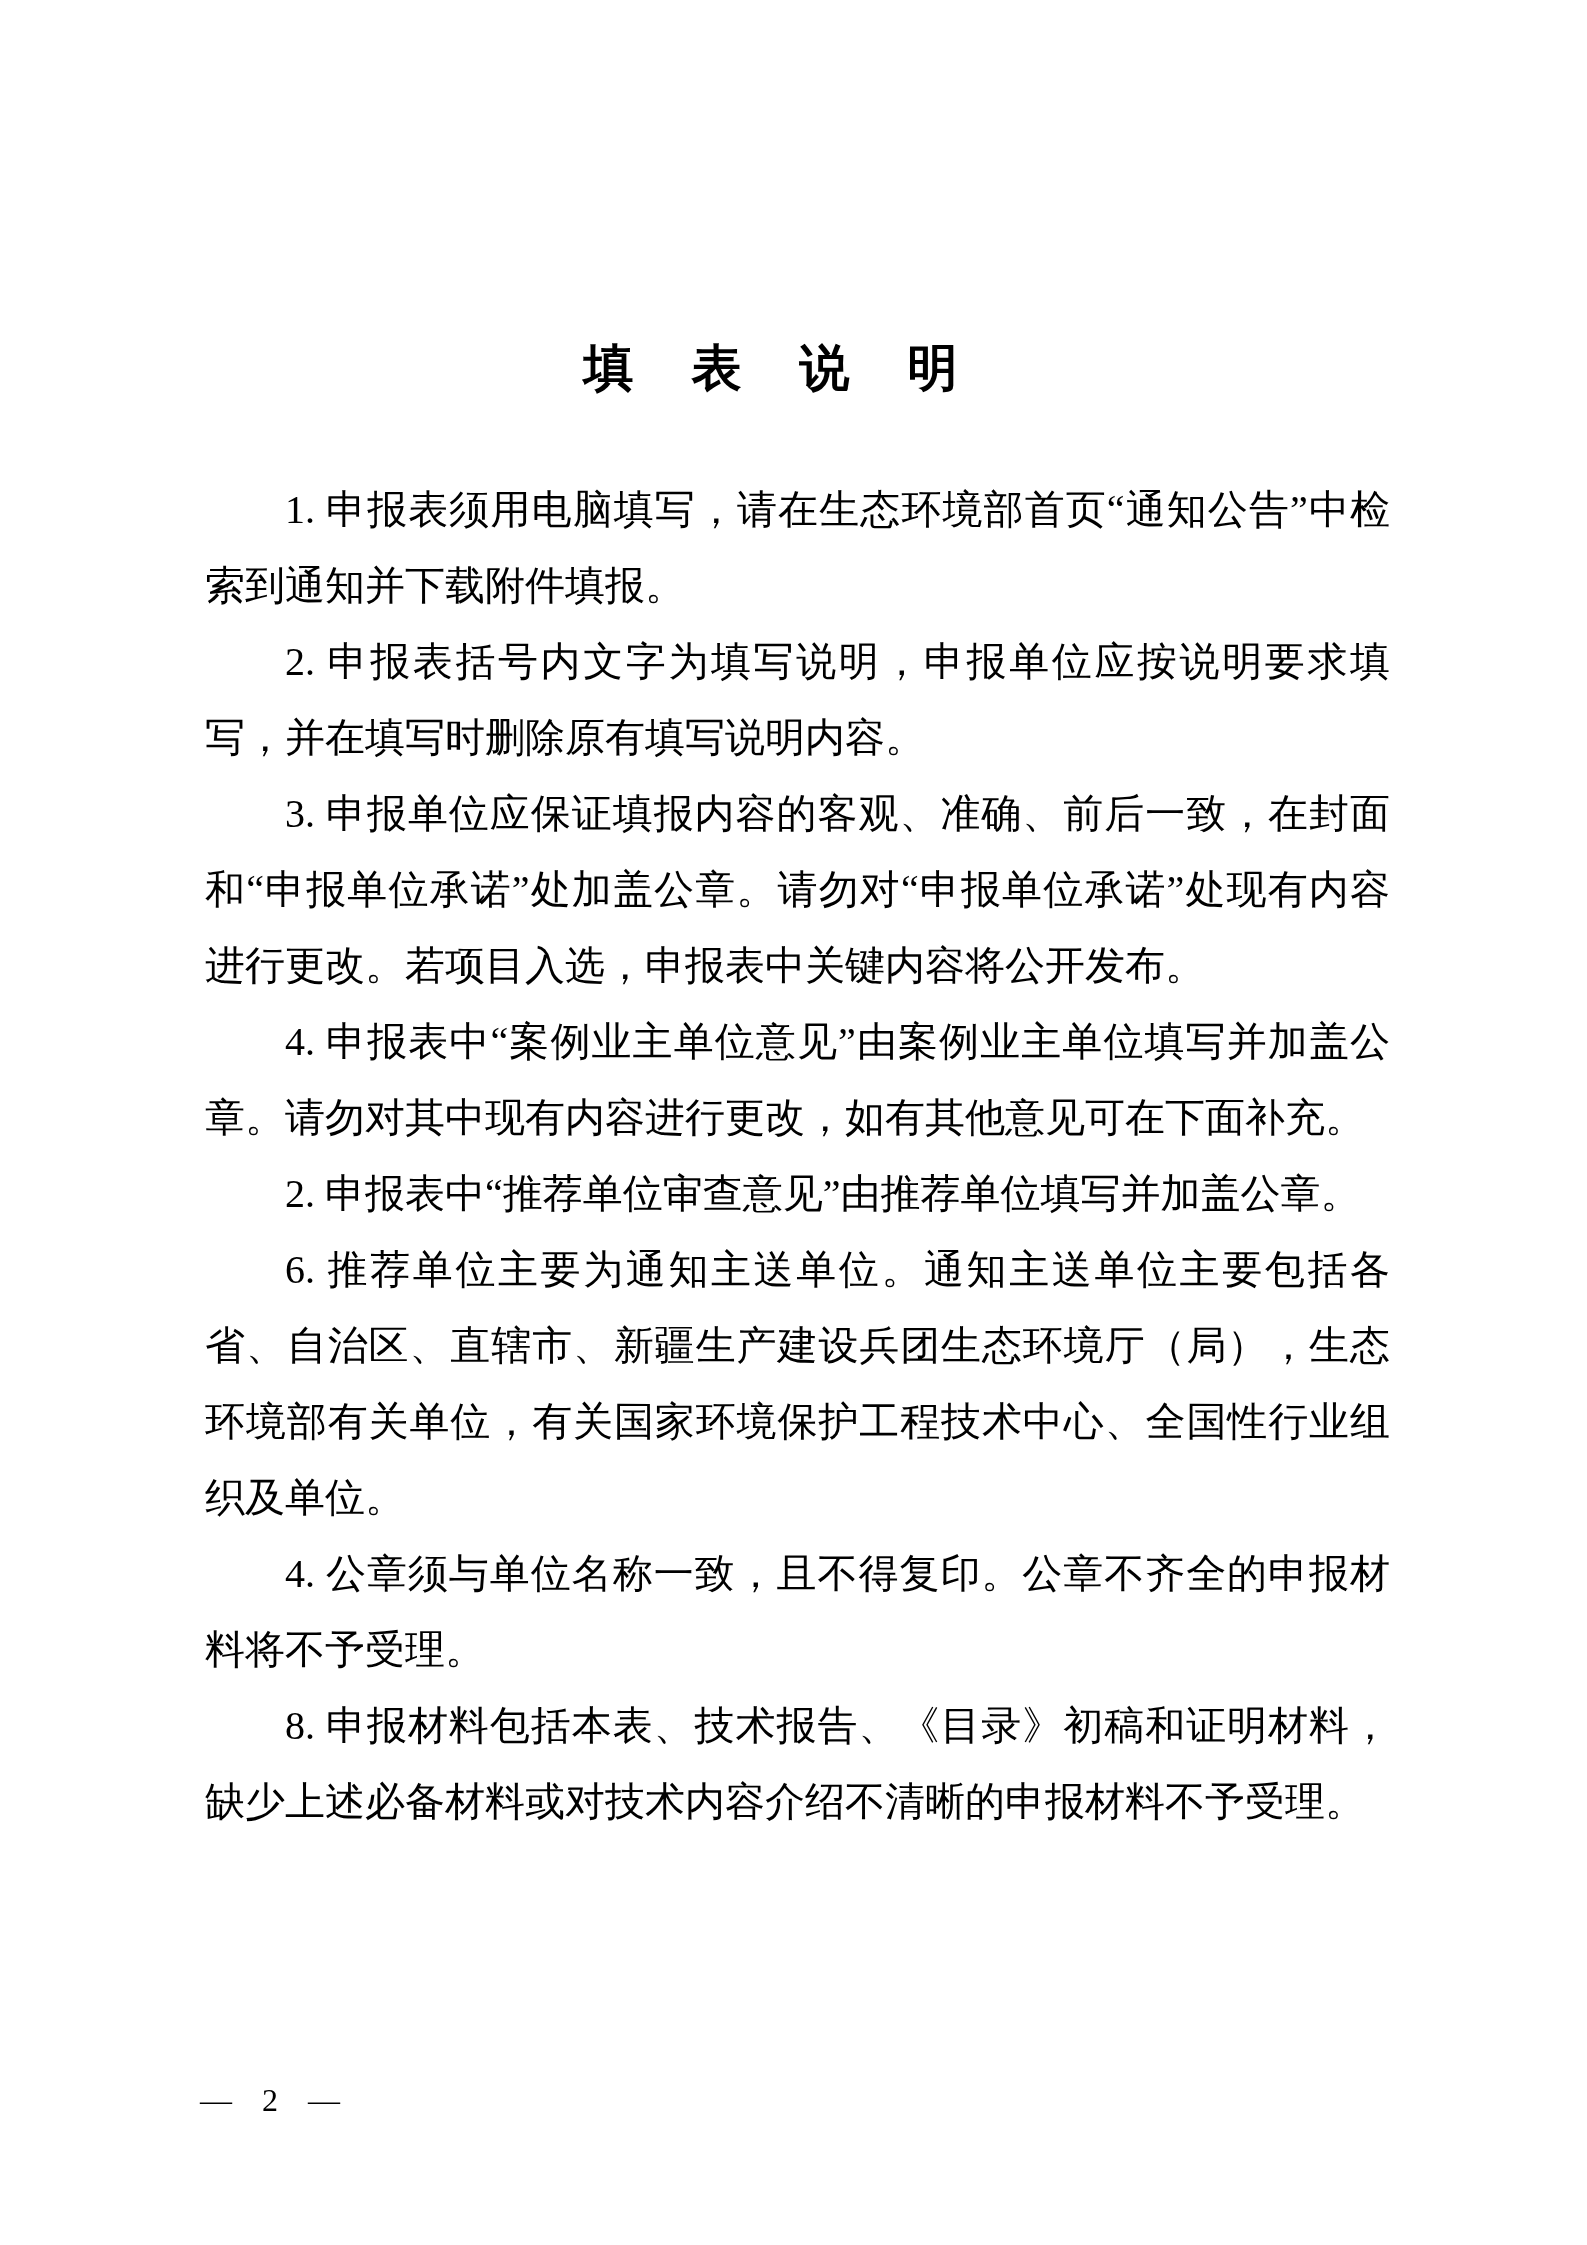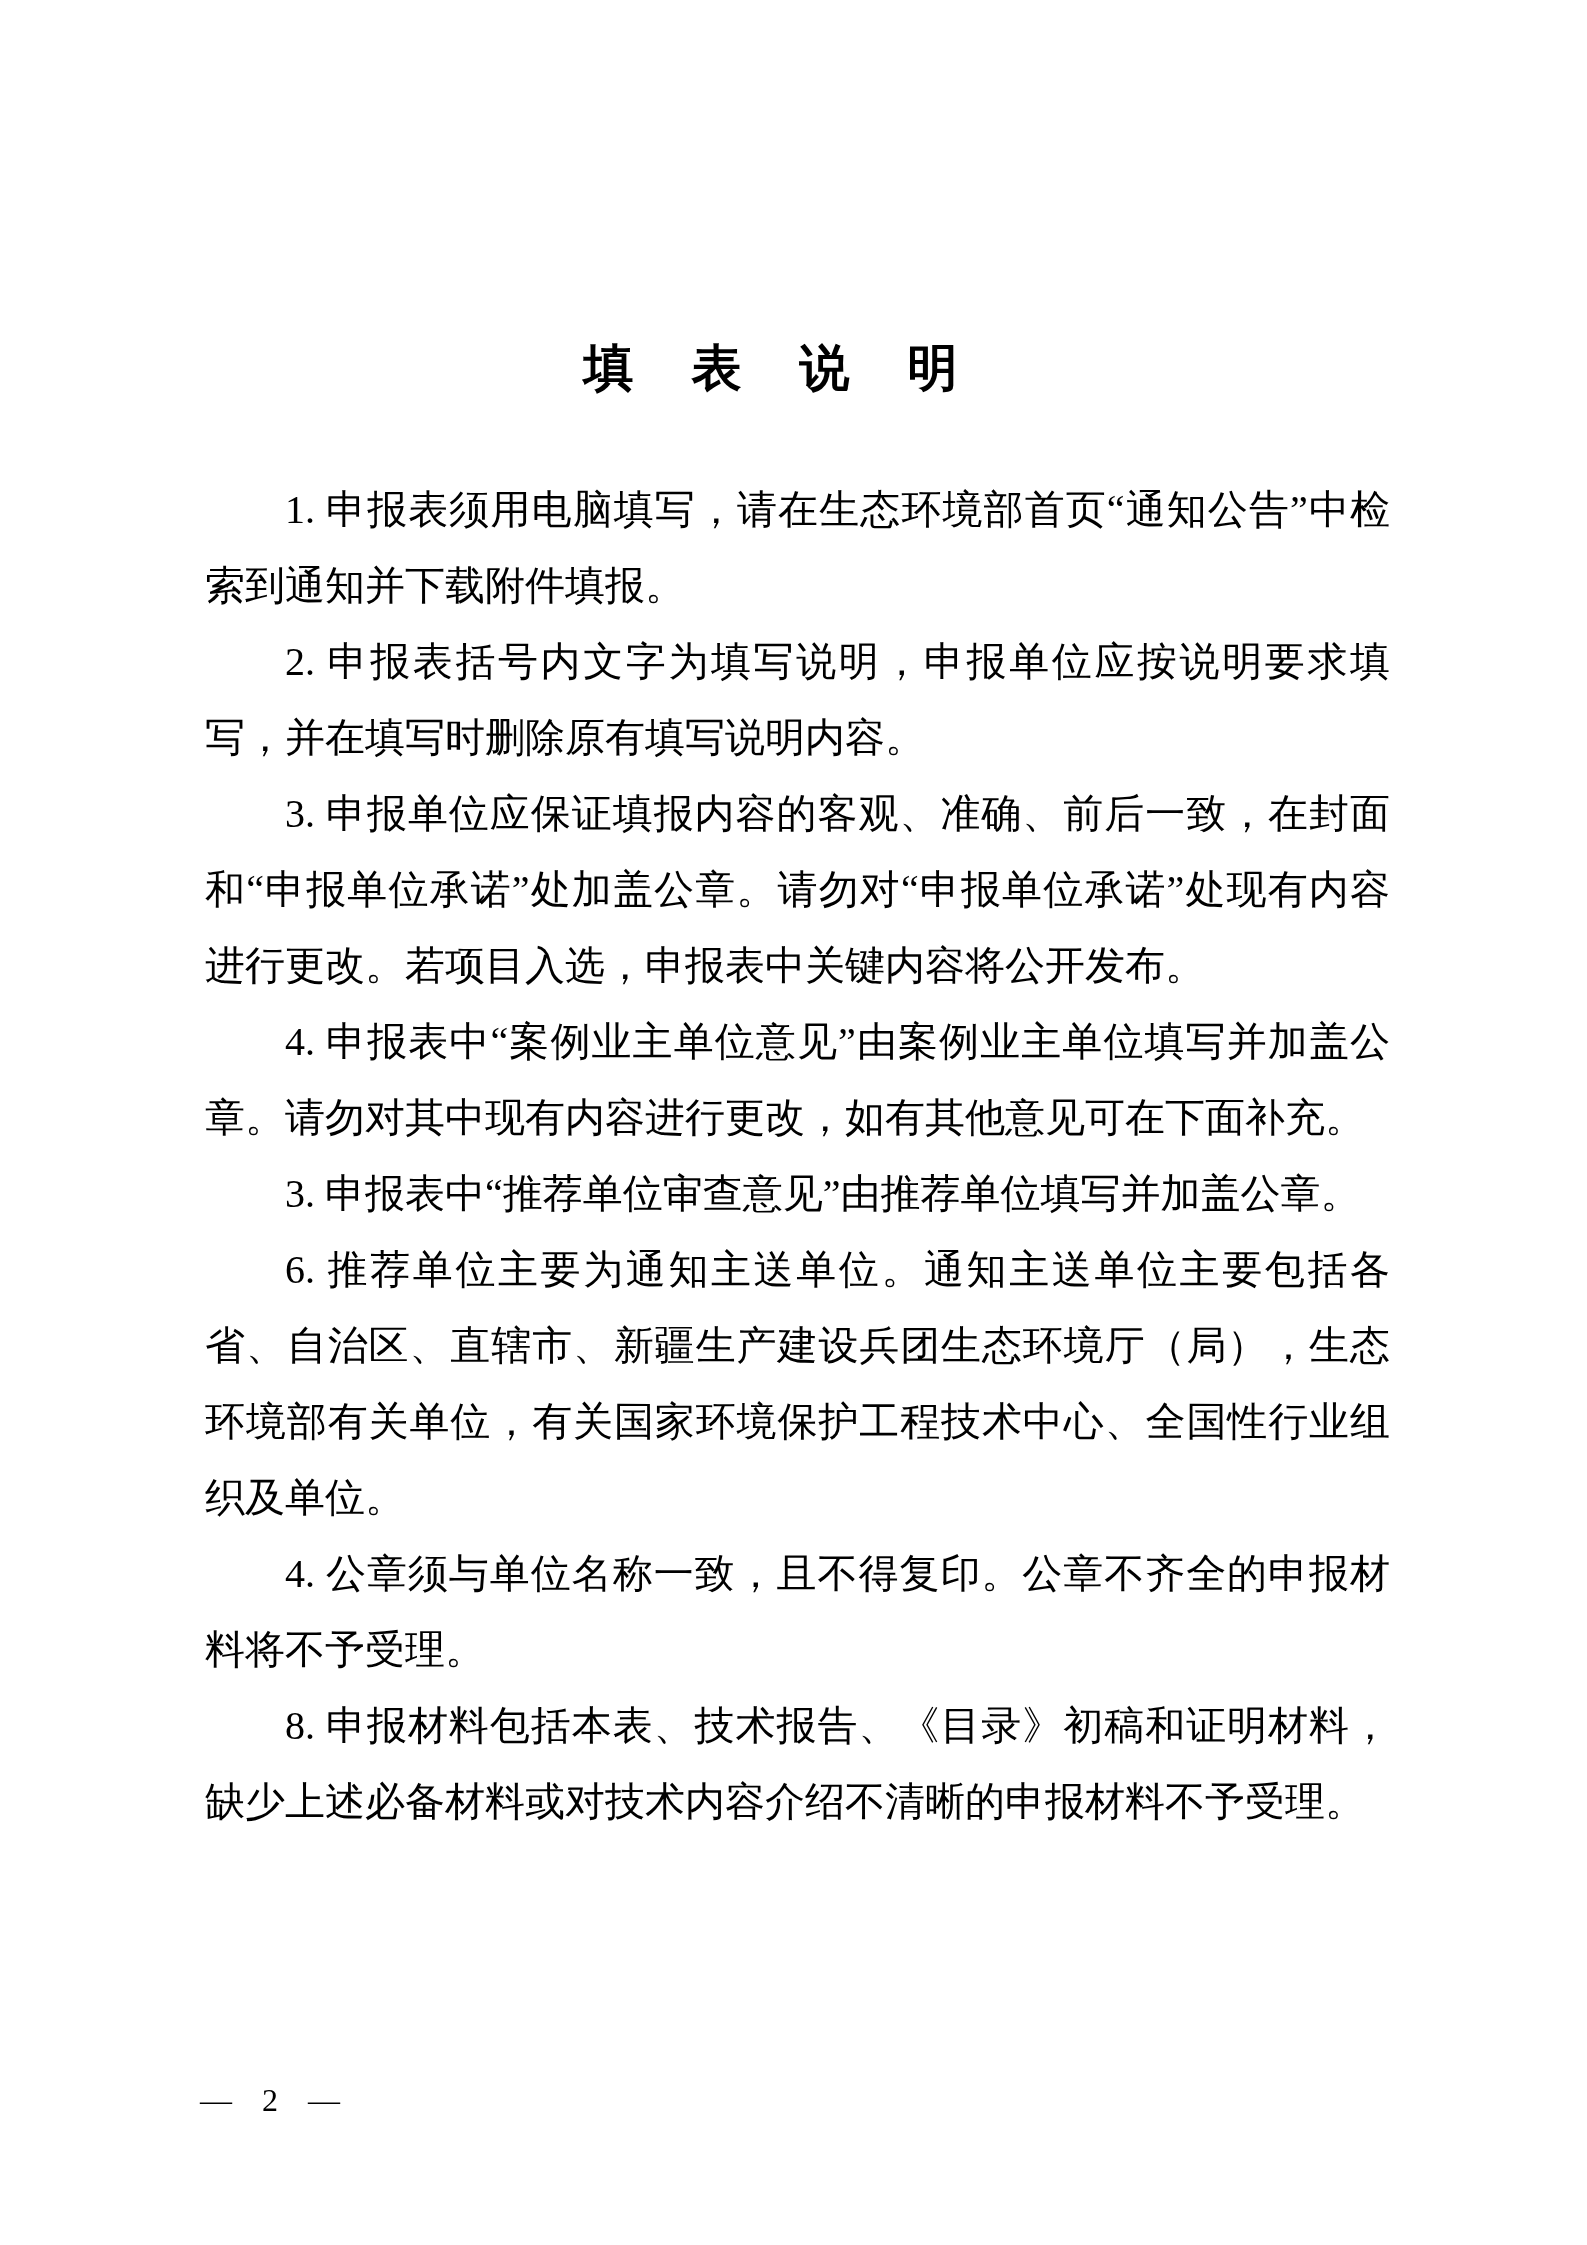--- a/index.html
+++ b/index.html
@@ -62,21 +62,21 @@
 
 <div class="page">
 
   <h1 class="doc-title">填　表　说　明</h1>
 
   <div class="doc-body">
     <p>1. 申报表须用电脑填写，请在生态环境部首页“通知公告”中检索到通知并下载附件填报。</p>
     <p>2. 申报表括号内文字为填写说明，申报单位应按说明要求填写，并在填写时删除原有填写说明内容。</p>
     <p>3. 申报单位应保证填报内容的客观、准确、前后一致，在封面和“申报单位承诺”处加盖公章。请勿对“申报单位承诺”处现有内容进行更改。若项目入选，申报表中关键内容将公开发布。</p>
     <p>4. 申报表中“案例业主单位意见”由案例业主单位填写并加盖公章。请勿对其中现有内容进行更改，如有其他意见可在下面补充。</p>
-    <p>3. 申报表中“推荐单位审查意见”由推荐单位填写并加盖公章。</p>
+    <p>2. 申报表中“推荐单位审查意见”由推荐单位填写并加盖公章。</p>
     <p>6. 推荐单位主要为通知主送单位。通知主送单位主要包括各省、自治区、直辖市、新疆生产建设兵团生态环境厅（局），生态环境部有关单位，有关国家环境保护工程技术中心、全国性行业组织及单位。</p>
     <p>4. 公章须与单位名称一致，且不得复印。公章不齐全的申报材料将不予受理。</p>
     <p>8. 申报材料包括本表、技术报告、《目录》初稿和证明材料，缺少上述必备材料或对技术内容介绍不清晰的申报材料不予受理。</p>
   </div>
 
   <div class="page-footer">— 2 —</div>
 
 </div>
 
 </body></html>

